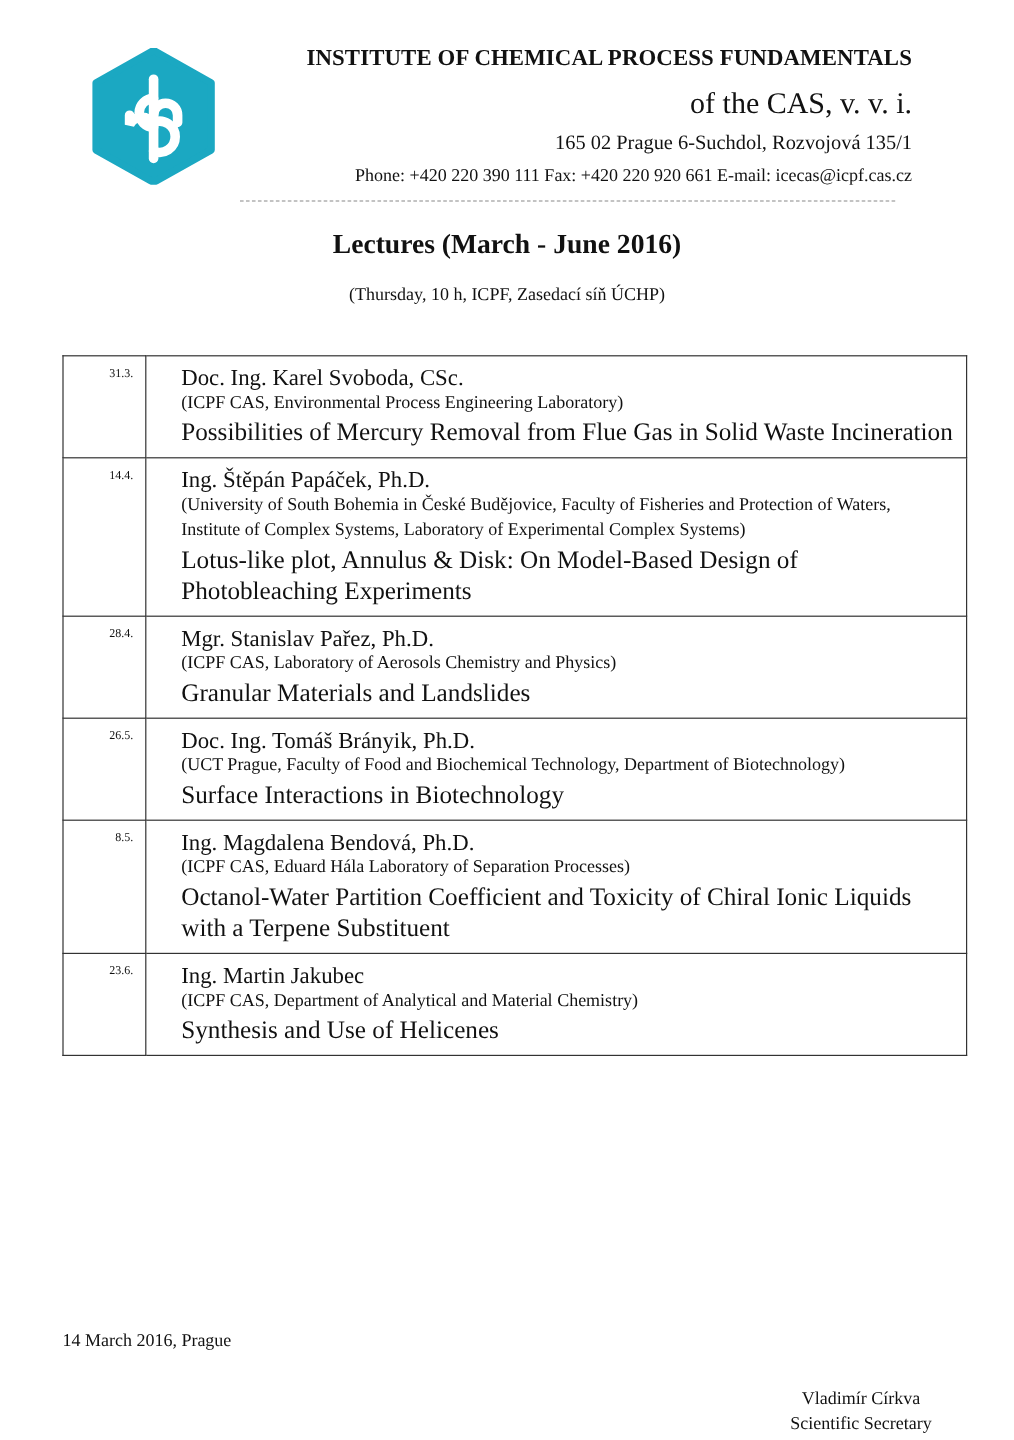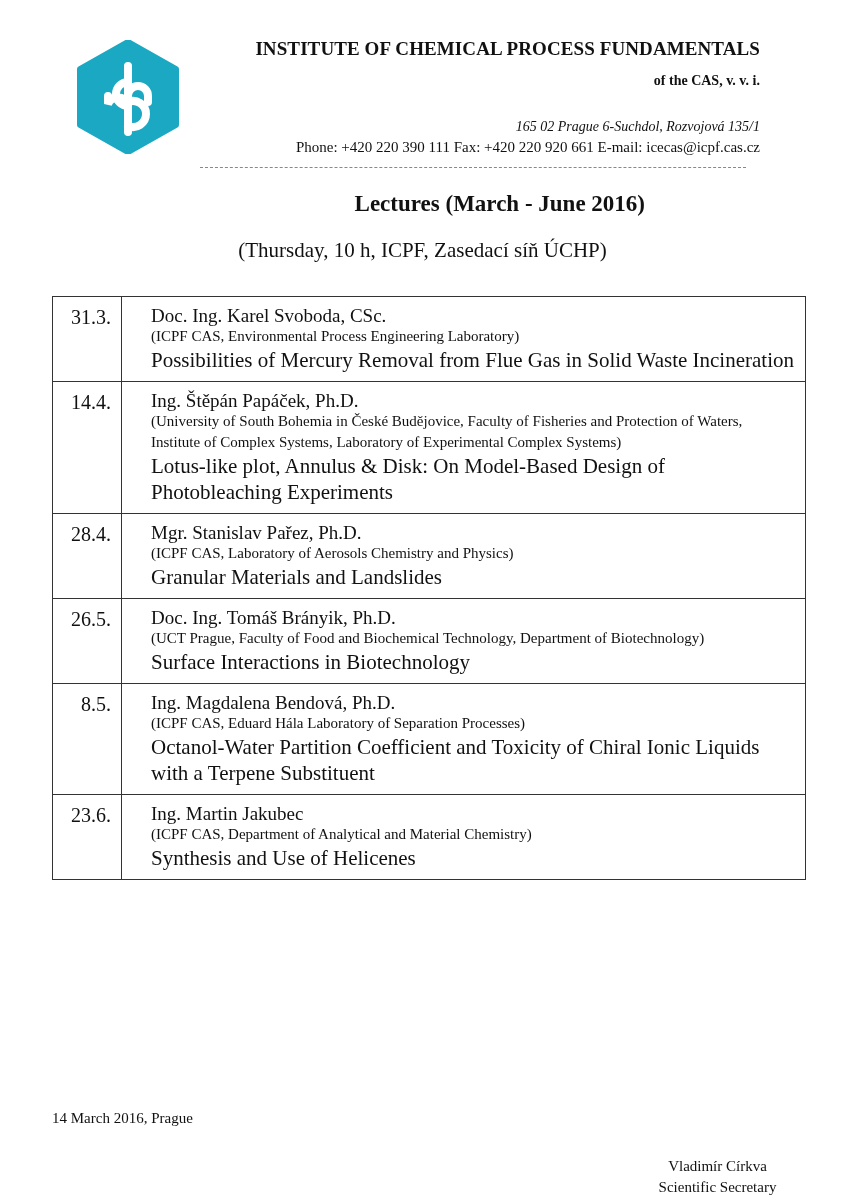--- a/index.html
+++ b/index.html
@@ -1,30 +1,30 @@
 <!DOCTYPE html>
 <html><head>
 <meta charset="utf-8">
 <style>
   html, body { margin: 0; padding: 0; background: #ffffff; }
   body { width: 845px; height: 1200px; position: relative; overflow: hidden;
          font-family: "Liberation Serif", "DejaVu Serif", serif; color: #111; }
   .logo { position: absolute; left: 76px; top: 40px; width: 104px; height: 114px; }
   .hdr { position: absolute; left: 200px; width: 560px; text-align: right; }
   .hdr-title { top: 38px; font-size: 19px; font-weight: bold; letter-spacing: 0.1px; }
-  .hdr-sub { top: 73px; font-size: 14px; font-weight: bold; }
-  .hdr-addr { top: 119px; font-size: 14px; font-style: italic; }
+  .hdr-sub { top: 73px; font-size: 25px; font-weight: normal; }
+  .hdr-addr { top: 109px; font-size: 17px; }
   .hdr-contact { top: 139px; font-size: 15px; }
   .dash { position: absolute; left: 200px; top: 167px; width: 546px; border-top: 1px dashed #888; }
-  .doc-title { position: absolute; left: 200px; width: 445px; top: 191px; text-align: right;
+  .doc-title { position: absolute; left: 200px; width: 445px; top: 191px; text-align: center;
                font-size: 23px; font-weight: bold; }
-  .doc-sub { position: absolute; left: 200px; width: 445px; top: 238px; text-align: center; font-size: 21px; }
+  .doc-sub { position: absolute; left: 200px; width: 445px; top: 238px; text-align: center; font-size: 15px; }
   table.lectures { position: absolute; left: 52px; top: 296px; width: 754px; border-collapse: collapse; }
   table.lectures td { border: 1.5px solid #333; vertical-align: top; padding: 0; }
-  td.date { width: 58px; text-align: right; font-size: 20px; padding: 9px 10px 0 0 !important; }
+  td.date { width: 58px; text-align: right; font-size: 10px; padding: 9px 10px 0 0 !important; }
   td.info { padding: 9px 10px 8px 29px !important; }
   .speaker { font-size: 19px; line-height: 20px; }
   .affil { font-size: 15px; line-height: 21px; }
   .talk { font-size: 20.5px; line-height: 26px; margin-top: 0; font-family: "Liberation Sans", "DejaVu Sans", sans-serif;
           font-stretch: condensed; letter-spacing: -0.2px; }
   .talk.serifish { font-family: "Liberation Serif", serif; font-size: 21px; letter-spacing: 0; }
   .footer-left { position: absolute; left: 52px; top: 1110px; font-size: 15px; }
   .footer-right { position: absolute; left: 630px; width: 175px; top: 1110px; font-size: 15px; text-align: center; line-height: 21px; margin-top: 46px; }
 </style>
 </head>

